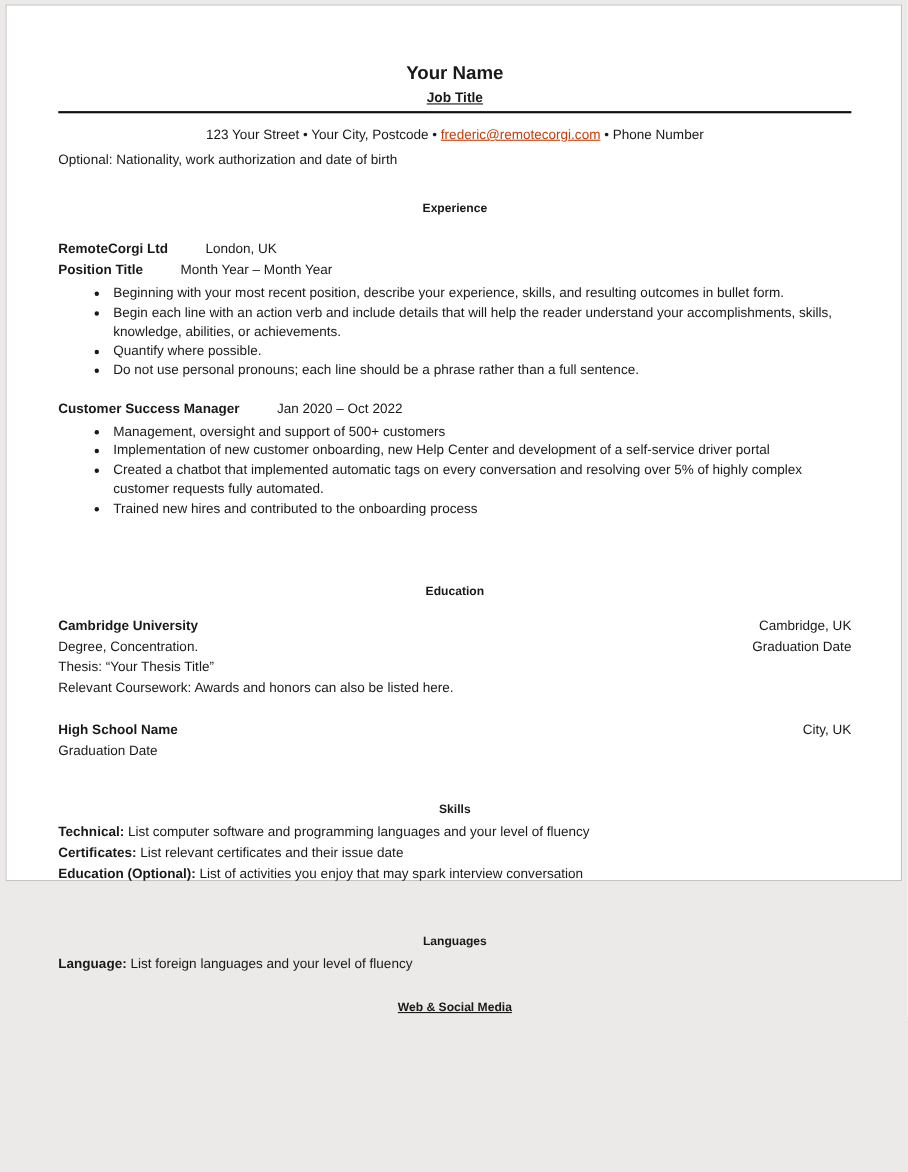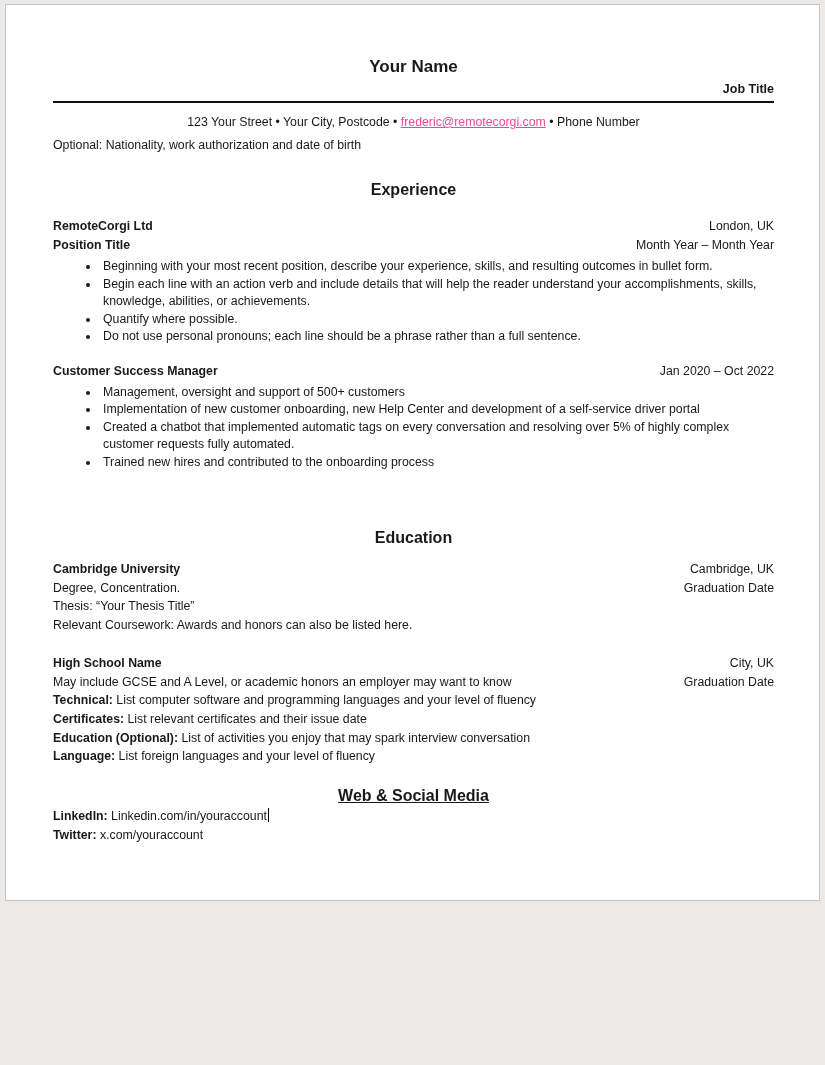--- a/index.html
+++ b/index.html
@@ -8,49 +8,49 @@
     width: 825px; height: 1065px;
     background: #ece9e9;
     font-family: "Liberation Sans", sans-serif;
     color: #191919;
     position: relative;
     overflow: hidden;
   }
   .page {
     position: absolute;
     left: 5px; top: 4px;
-    width: 815px; height: 897px;
+    width: 815px; height: 797px;
     background: #ffffff;
     border: 1px solid #c6c3c3;
   }
   .content {
     padding: 50px 45px 0 47px;
     font-size: 12.3px;
   }
 
   
   .name { margin: 0; font-size: 17px; font-weight: 700; text-align: center; line-height: 24px; }
-  .job-title { font-size: 12.5px; font-weight: 700; text-align: right; line-height: 20px; }
+  .job-title { font-size: 12.5px; font-weight: 700; text-align: center; line-height: 20px; text-decoration: underline; }
   .rule { border-bottom: 2px solid #111; margin-top: 2px; }
   .contact-line { text-align: center; line-height: 22px; margin-top: 8px; }
-  .contact-line a { color: #ec4899; text-decoration: underline; }
+  .contact-line a { color: #c2410c; text-decoration: underline; }
   .optional-line { line-height: 24px; }
 
   
-  .section-heading { margin: 0; font-size: 16px; font-weight: 700; text-align: center; line-height: 22px; }
+  .section-heading { margin: 0; font-size: 11px; font-weight: 700; text-align: center; line-height: 22px; }
   .h-experience { margin-top: 22px; }
   .h-education  { margin-top: 56px; }
   .h-skills     { margin-top: 34px; }
   .h-languages  { margin-top: 42px; }
   .h-websocial  { margin-top: 19px; text-decoration: underline; }
 
   
   .entries { margin-top: 16px; }
   .entry-2 { margin-top: 16px; }
-  .row { display: flex; justify-content: space-between; line-height: 19px; }
+  .row { display: flex; line-height: 19px; gap: 16px; }
   .row .left { }
   .row .right { white-space: nowrap; text-align: right; margin-left: 18px; }
   .bold { font-weight: 700; }
 
   ul.bullets { margin: 3px 0 0 0; padding-left: 47px; }
   ul.bullets li { line-height: 17.5px; padding-left: 3px; }
 
   .edu-entries { margin-top: 11px; }
   .edu-row { display: flex; justify-content: space-between; line-height: 18.7px; }
   .edu-entry-2 { margin-top: 19px; }
@@ -140,55 +140,46 @@
           <span class="left">Relevant Coursework: Awards and honors can also be listed here.</span>
         </div>
       </div>
 
       <div class="edu-entry edu-entry-2">
         <div class="edu-row">
           <span class="left bold">High School Name</span>
           <span class="right">City, UK</span>
         </div>
         <div class="edu-row">
-          <span class="left">May include GCSE and A Level, or academic honors an employer may want to know</span>
           <span class="right">Graduation Date</span>
         </div>
       </div>
 
     </div>
 
+    <h2 class="section-heading h-skills">Skills</h2>
     <div class="lines">
       <div class="line">
         <span class="bold">Technical:</span>
         <span>List computer software and programming languages and your level of fluency</span>
       </div>
       <div class="line">
         <span class="bold">Certificates:</span>
         <span>List relevant certificates and their issue date</span>
       </div>
       <div class="line">
         <span class="bold">Education (Optional):</span>
         <span>List of activities you enjoy that may spark interview conversation</span>
       </div>
     </div>
 
+    <h2 class="section-heading h-languages">Languages</h2>
     <div class="lines">
       <div class="line">
         <span class="bold">Language:</span>
         <span>List foreign languages and your level of fluency</span>
       </div>
     </div>
 
     <h2 class="section-heading h-websocial">Web &amp; Social Media</h2>
-    <div class="lines">
-      <div class="line">
-        <span class="bold">LinkedIn:</span>
-        <span>Linkedin.com/in/youraccount</span><span class="caret"></span>
-      </div>
-      <div class="line">
-        <span class="bold">Twitter:</span>
-        <span>x.com/youraccount</span>
-      </div>
-    </div>
 
   </div>
 </div>
 
 </body></html>

